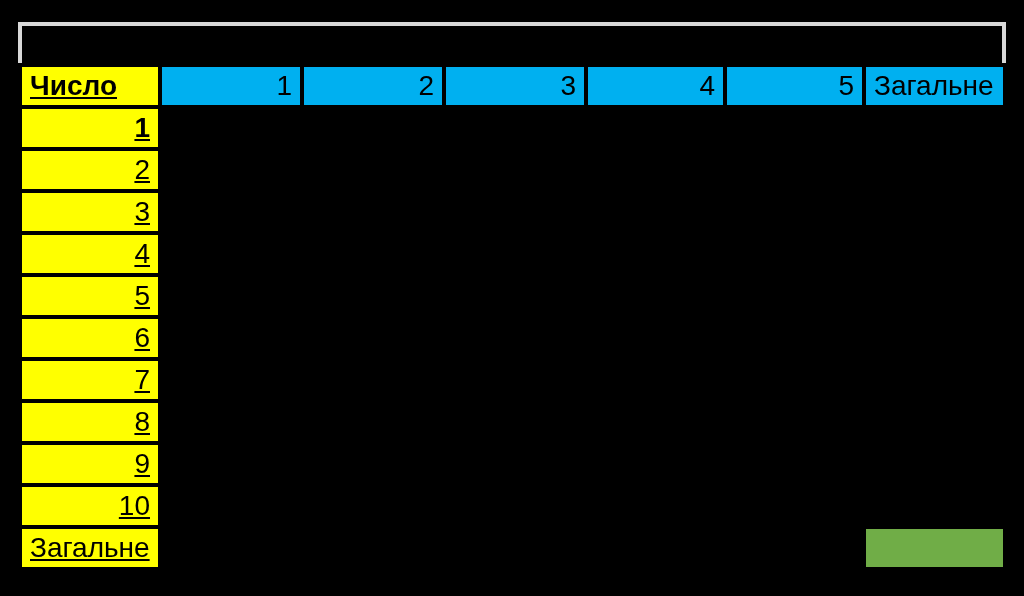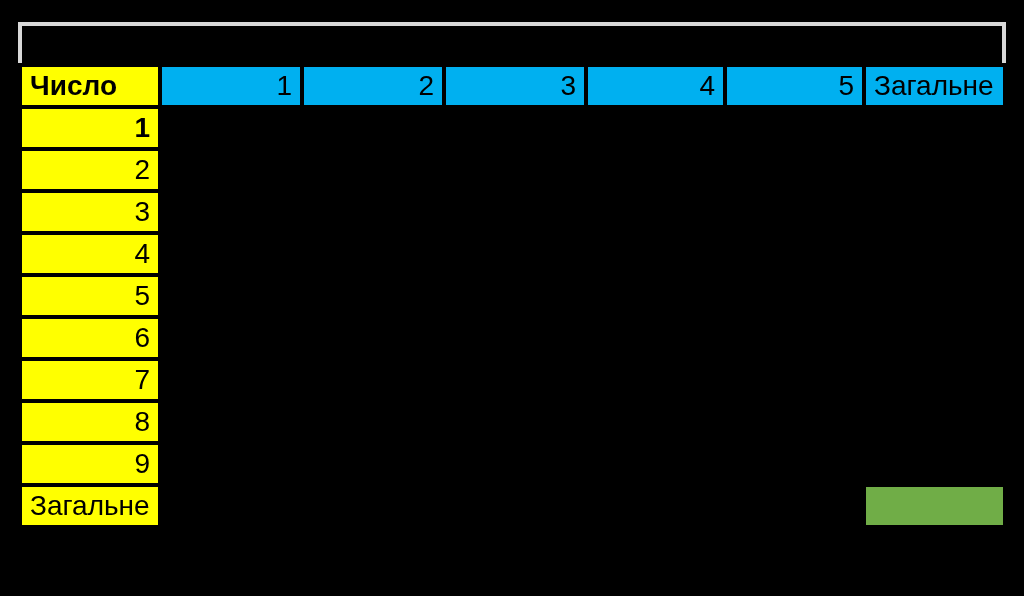--- a/index.html
+++ b/index.html
@@ -40,21 +40,21 @@
     box-sizing: content-box;
     border: 4px solid #000000;
     font-size: 28px;
     line-height: 1;
     padding: 0 8px;
     vertical-align: middle;
     white-space: nowrap;
     overflow: hidden;
     color: #000000;
   }
-  td.yellow { background: #ffff00; }
+  td.yellow { background: #ffff00; text-decoration: underline; }
   td.blue   { background: #00b0f0; }
   td.green  { background: #70ad47; }
   td.body-cell { background: transparent; }
   td.num  { text-align: right; }
   td.left { text-align: left; }
   td.bold { font-weight: bold; }
 </style>
 </head>
 <body>
 
@@ -160,20 +160,29 @@
         <tr>
           <td class="yellow num">9</td>
           <td class="body-cell"></td>
           <td class="body-cell"></td>
           <td class="body-cell"></td>
           <td class="body-cell"></td>
           <td class="body-cell"></td>
           <td class="body-cell"></td>
         </tr>
         <tr>
+          <td class="yellow num">10</td>
+          <td class="body-cell"></td>
+          <td class="body-cell"></td>
+          <td class="body-cell"></td>
+          <td class="body-cell"></td>
+          <td class="body-cell"></td>
+          <td class="body-cell"></td>
+        </tr>
+        <tr>
           <td class="yellow left">Загальне</td>
           <td class="body-cell"></td>
           <td class="body-cell"></td>
           <td class="body-cell"></td>
           <td class="body-cell"></td>
           <td class="body-cell"></td>
           <td class="green"></td>
         </tr>
       </tbody>
   </table>

